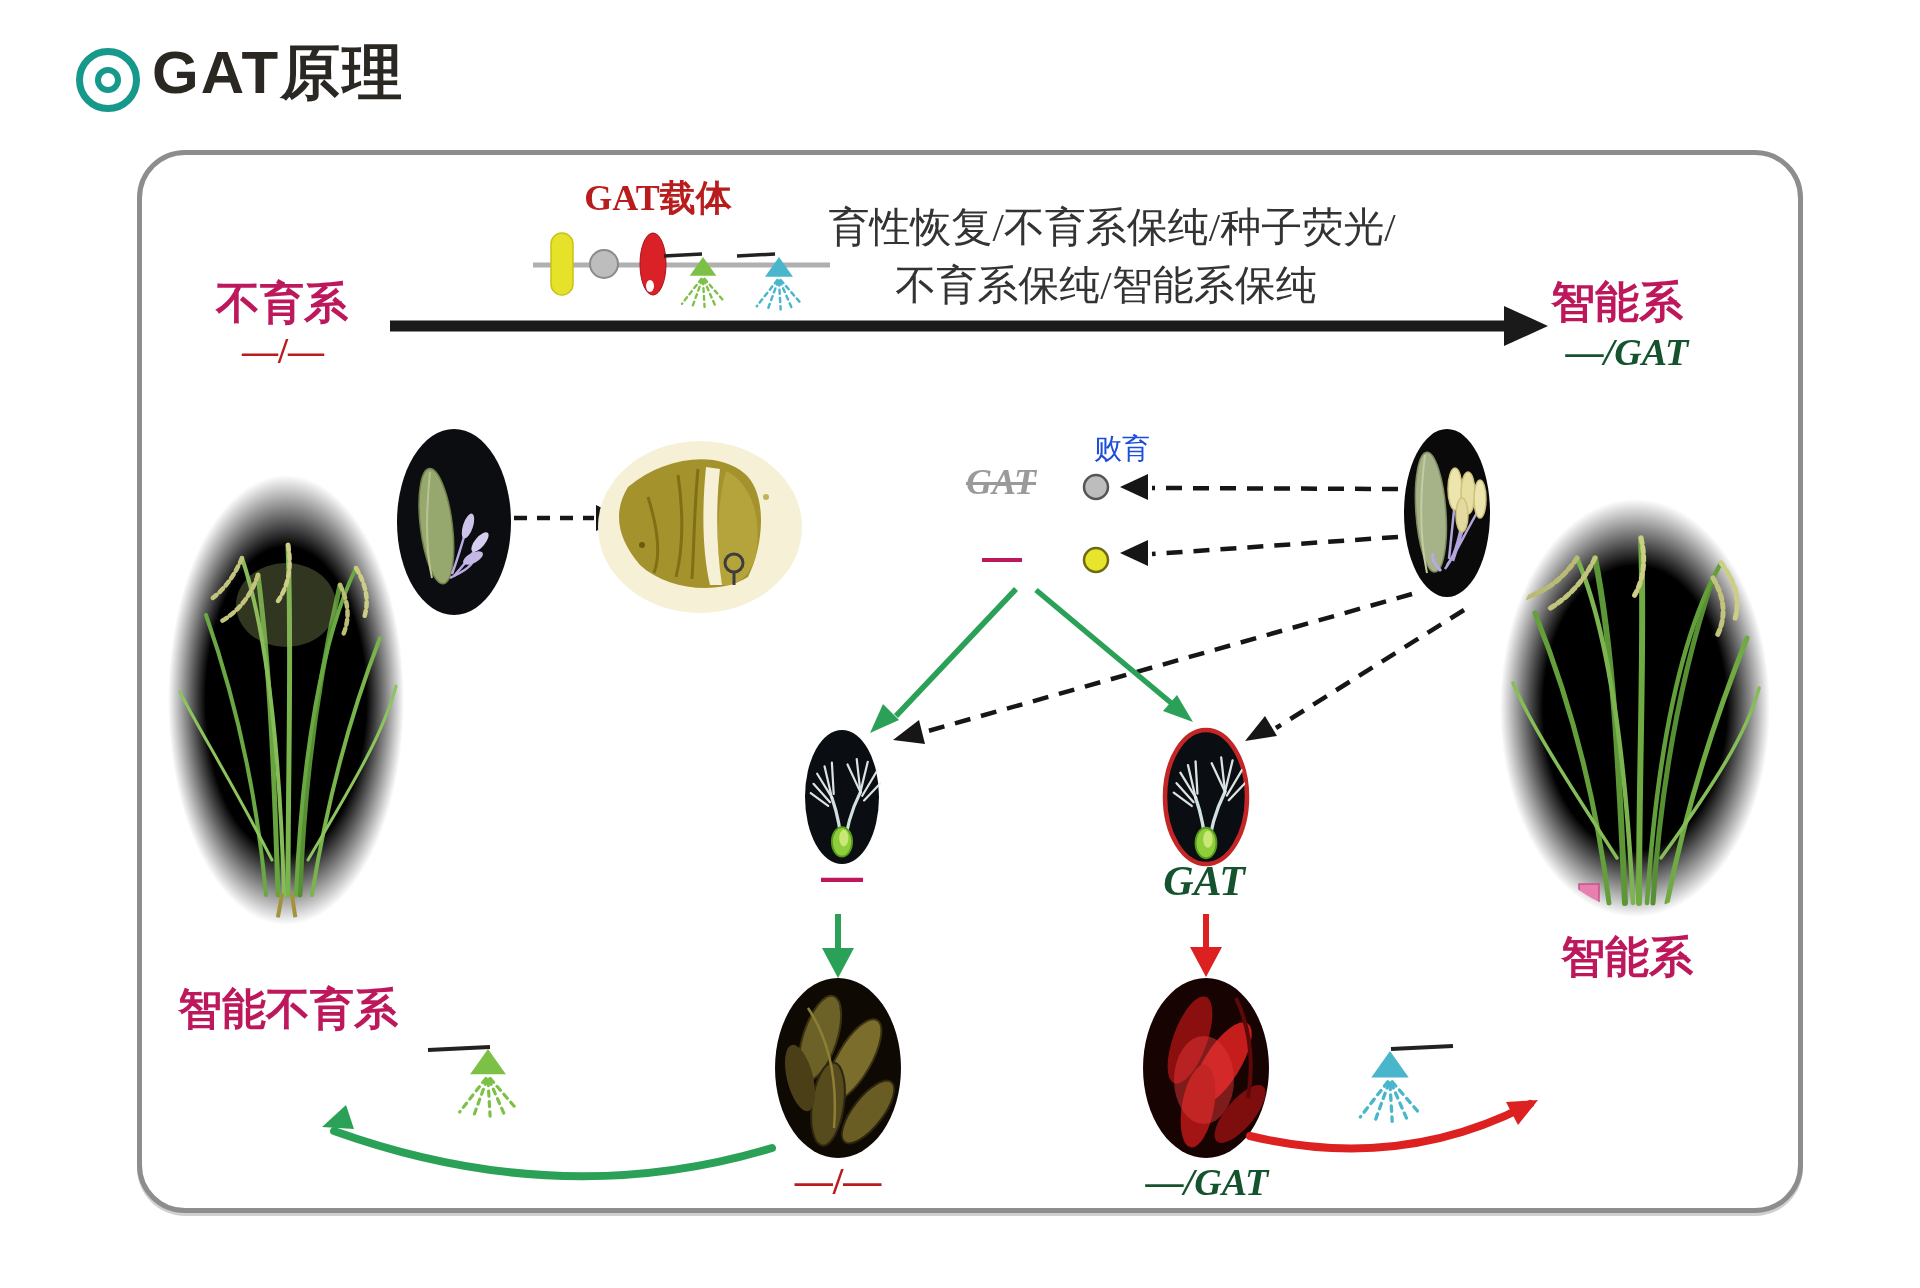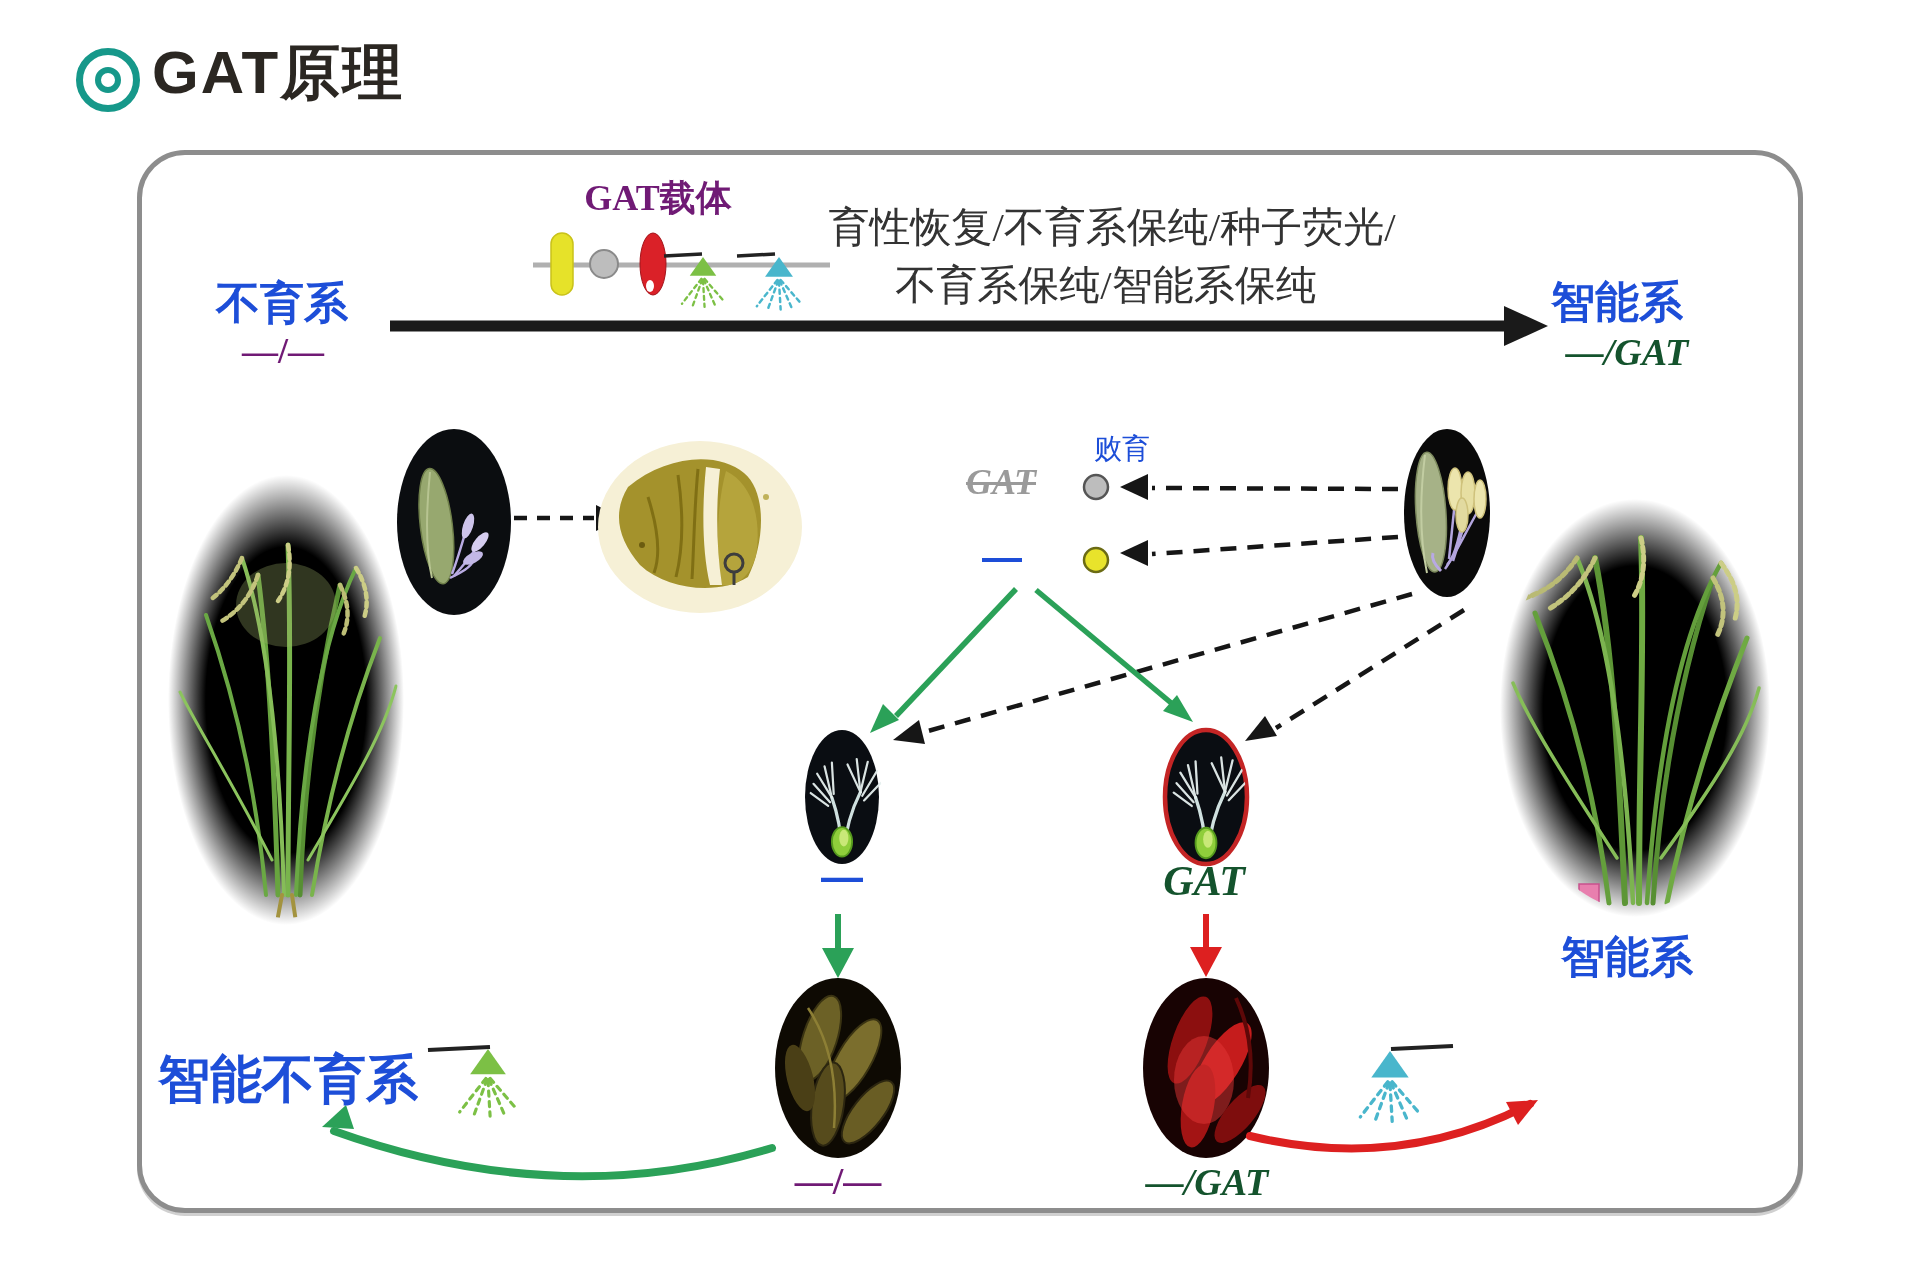--- a/index.html
+++ b/index.html
@@ -1,22 +1,22 @@
 <!DOCTYPE html>
 <html><head>
 <meta charset="utf-8">
 <style>
   html,body{margin:0;padding:0;background:#ffffff;}
   #stage{position:relative;width:1920px;height:1288px;background:#ffffff;overflow:hidden;
          font-family:"Liberation Sans",sans-serif;padding-left:20px;}
   #gfx{position:absolute;left:0;top:0;width:1920px;height:1288px;}
   .lbl{position:absolute;transform:translate(-50%,-50%);white-space:nowrap;color:#222;}
-  .heib{font-family:"Liberation Sans",sans-serif;font-weight:bold;color:#1d4ed8;text-align:right;}
+  .heib{font-family:"Liberation Sans",sans-serif;font-weight:bold;color:#be185d;text-align:right;}
   .kai{font-family:"Liberation Serif",serif;color:#333;}
-  .serb{font-family:"Liberation Serif",serif;font-weight:bold;color:#701a75;}
+  .serb{font-family:"Liberation Serif",serif;font-weight:bold;color:#b91c1c;}
   .geno{font-family:"Liberation Serif",serif;font-weight:bold;font-style:italic;color:#14532d;}
   .strike{text-decoration:line-through;}
   #page-title{position:absolute;left:152px;top:40px;font-size:60px;line-height:66px;
               font-weight:bold;letter-spacing:2px;color:#2b2722;font-family:"Liberation Sans",sans-serif;}
   .ring-outer{position:absolute;left:76px;top:48px;width:50px;height:50px;border:7px solid #16988a;border-radius:50%;}
   .ring-inner{position:absolute;left:12px;top:12px;width:14px;height:14px;border:6px solid #16988a;border-radius:50%;}
   #panel{position:absolute;left:137px;top:150px;width:1666px;height:1063px;border:5px solid #8d8d8d;
          border-radius:48px;background:#fff;box-sizing:border-box;box-shadow:0 3px 0 rgba(120,120,120,.35);}
 </style>
 </head>
@@ -325,15 +325,15 @@
   <div class="lbl kai" style="left:1122px;top:449px;font-size:28px;color:#1d4ed8;">败育</div>
   <div class="lbl geno strike" style="left:1001px;top:482px;font-size:36px;color:#9a9a9a;">GAT</div>
   <div class="lbl heib" style="left:1002px;top:557px;font-size:40px;">—</div>
 
   <div class="lbl heib" style="left:842px;top:877px;font-size:42px;">—</div>
   <div class="lbl geno" style="left:1204px;top:881px;font-size:42px;">GAT</div>
 
   <div class="lbl serb" style="left:838px;top:1181px;font-size:38px;">—/—</div>
   <div class="lbl geno" style="left:1207px;top:1182px;font-size:38px;">—/GAT</div>
 
-  <div class="lbl heib" style="left:288px;top:1080px;font-size:52px;">智能不育系</div>
+  <div class="lbl heib" style="left:288px;top:1009px;font-size:44px;">智能不育系</div>
   <div class="lbl heib" style="left:1627px;top:957px;font-size:44px;">智能系</div>
 </div>
 
 </body></html>

